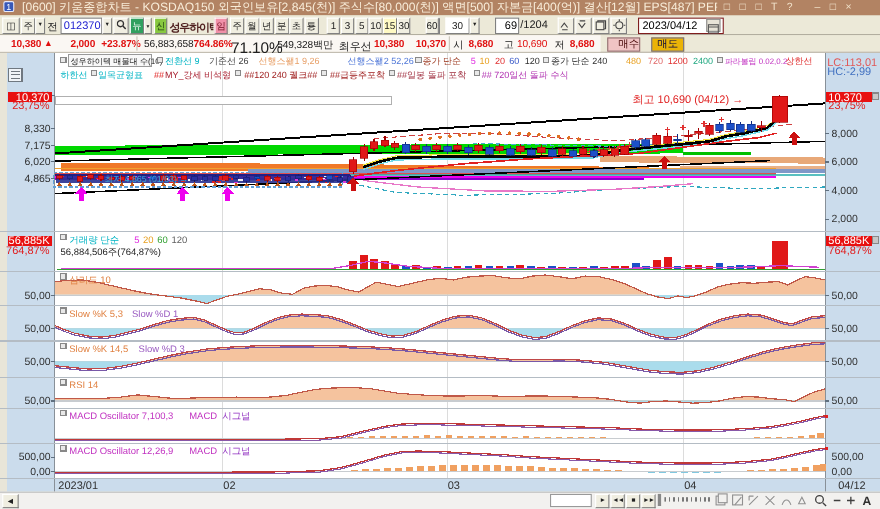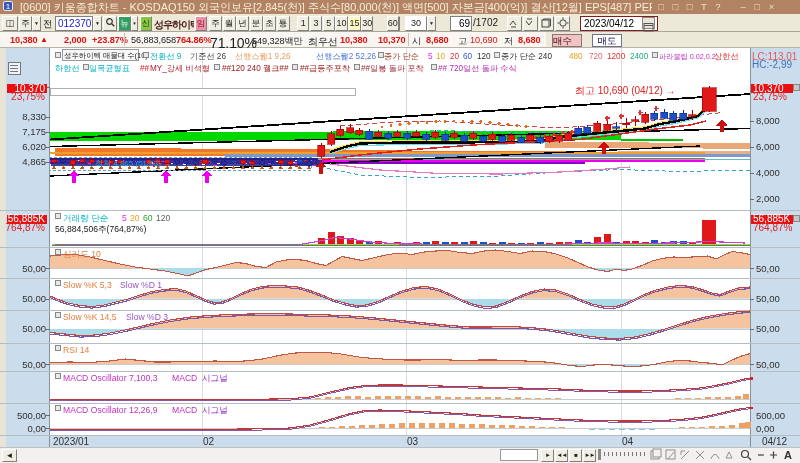--- a/index.html
+++ b/index.html
@@ -39,21 +39,21 @@
 <div class="btn" style="left:309.8px;top:15.5px;width:12.4px;height:15px;font-size:9px;line-height:13px;background:#f0eee1;color:#222">3</div>
 <div class="btn" style="left:322.6px;top:15.5px;width:12.4px;height:15px;font-size:9px;line-height:13px;background:#f0eee1;color:#222">5</div>
 <div class="btn" style="left:335.4px;top:15.5px;width:12.4px;height:15px;font-size:9px;line-height:13px;background:#f0eee1;color:#222">10</div>
 <div class="btn" style="left:348.2px;top:15.5px;width:12.4px;height:15px;font-size:9px;line-height:13px;background:#fef9c3;color:#222">15</div>
 <div class="btn" style="left:361px;top:15.5px;width:12.4px;height:15px;font-size:9px;line-height:13px;background:#f0eee1;color:#222">30</div>
 <div class="btn" style="left:388px;top:15.5px;width:12.4px;height:15px;font-size:9px;line-height:13px;background:#f0eee1;color:#222">45</div>
 <div class="btn" style="left:386.6px;top:15.5px;width:12.4px;height:15px;font-size:9px;line-height:13px;background:#f0eee1;color:#222">60</div>
 <div class="btn" style="left:405px;top:15.5px;width:22px;height:15px;font-size:9px;line-height:13px;background:#fff;color:#222">30</div>
 <div class="btn" style="left:427px;top:15.5px;width:9px;height:15px;font-size:5px;line-height:13px;background:#f0eee1;color:#222">▼</div>
 <div class="abs" style="left:450px;top:15.5px;width:22px;height:15px;background:#fff;border:1px solid #808080;font-size:10px;line-height:14px;text-align:right;padding-right:1px">69</div>
-<div class="abs" style="left:473px;top:17px;font-size:10px;color:#222">/1702</div>
+<div class="abs" style="left:473px;top:17px;font-size:10px;color:#222">/1204</div>
 <div class="btn" style="left:507px;top:15.5px;width:15px;height:15px;font-size:9px;line-height:13px;background:#f0eee1;color:#222"></div>
 <div class="btn" style="left:523px;top:15.5px;width:15px;height:15px;font-size:9px;line-height:13px;background:#f0eee1;color:#222"></div>
 <div class="btn" style="left:539px;top:15.5px;width:15px;height:15px;font-size:9px;line-height:13px;background:#f0eee1;color:#222"></div>
 <div class="btn" style="left:555px;top:15.5px;width:15px;height:15px;font-size:9px;line-height:13px;background:#f0eee1;color:#222"></div>
 <svg class="abs" style="left:507px;top:17px" width="64" height="12" viewBox="0 0 64 12">
       <g stroke="#444" stroke-width="1" fill="none">
         <path d="M3 8 l3 -4 l3 4 M4 10 h5"></path>
         <path d="M19 4 l3 4 l3 -4 M20 2 h5"></path>
         <rect x="35" y="3" width="7" height="7"></rect>
         <path d="M36.5 3 v-1 h7 v7 h-1"></path>
@@ -80,22 +80,22 @@
 <div class="abs" style="left:308px;top:35px;font-size:10px;letter-spacing:-0.1px;color:#202020;">최우선</div>
 <div class="abs" style="left:340px;top:35px;font-size:9.2px;letter-spacing:-0.1px;color:#e01010;font-weight:bold;">10,380</div>
 <div class="abs" style="left:378px;top:35px;font-size:9.2px;letter-spacing:-0.1px;color:#e01010;font-weight:bold;">10,370</div>
 <div class="abs" style="left:408px;top:33px;width:1px;height:13px;background:#c8c4b8"></div>
 <div class="abs" style="left:412px;top:35px;font-size:9.2px;letter-spacing:-0.1px;color:#202020;">시</div>
 <div class="abs" style="left:426px;top:35px;font-size:9.2px;letter-spacing:-0.1px;color:#e01010;font-weight:bold;">8,680</div>
 <div class="abs" style="left:458px;top:35px;font-size:9.2px;letter-spacing:-0.1px;color:#202020;">고</div>
 <div class="abs" style="left:470px;top:35px;font-size:9.2px;letter-spacing:-0.1px;color:#e01010;font-weight:normal;">10,690</div>
 <div class="abs" style="left:504px;top:35px;font-size:9.2px;letter-spacing:-0.1px;color:#202020;">저</div>
 <div class="abs" style="left:518px;top:35px;font-size:9.2px;letter-spacing:-0.1px;color:#e01010;font-weight:bold;">8,680</div>
-<div class="abs" style="left:552px;top:33.5px;width:30px;height:13px;background:#f0c4c4;border:1px solid #907070;font-size:9.5px;line-height:11px;text-align:left;color:#400000">매수</div>
-<div class="abs" style="left:592px;top:33.5px;width:30px;height:13px;background:#ffffff;border:1px solid #707090;font-size:9.5px;line-height:11px;text-align:center;color:#000040">매도</div>
+<div class="abs" style="left:552px;top:33.5px;width:30px;height:13px;background:#f0c4c4;border:1px solid #907070;font-size:9.5px;line-height:11px;text-align:right;color:#400000">매수</div>
+<div class="abs" style="left:592px;top:33.5px;width:30px;height:13px;background:#eab308;border:1px solid #707090;font-size:9.5px;line-height:11px;text-align:center;color:#000040">매도</div>
 <svg width="800" height="399" viewBox="0 0 800 399" shape-rendering="crispEdges" style="position:absolute;left:0;top:48px">
       <rect x="0" y="0" width="800" height="399" fill="#cbdcec"></rect>
       <rect x="0" y="0" width="6" height="399" fill="#e8e5d8"></rect>
       <rect x="50" y="0" width="700" height="387" fill="#ffffff"></rect>
       <rect x="202" y="0" width="1" height="387" fill="#dcdcdc"></rect>
       <rect x="406" y="0" width="1" height="387" fill="#dcdcdc"></rect>
       <rect x="621" y="0" width="1" height="387" fill="#dcdcdc"></rect>
       <rect x="49" y="0" width="1" height="399" fill="#889098"></rect>
       <rect x="750" y="0" width="1" height="399" fill="#889098"></rect>
       <rect x="0" y="162" width="800" height="1" fill="#b4bcc4"></rect>

